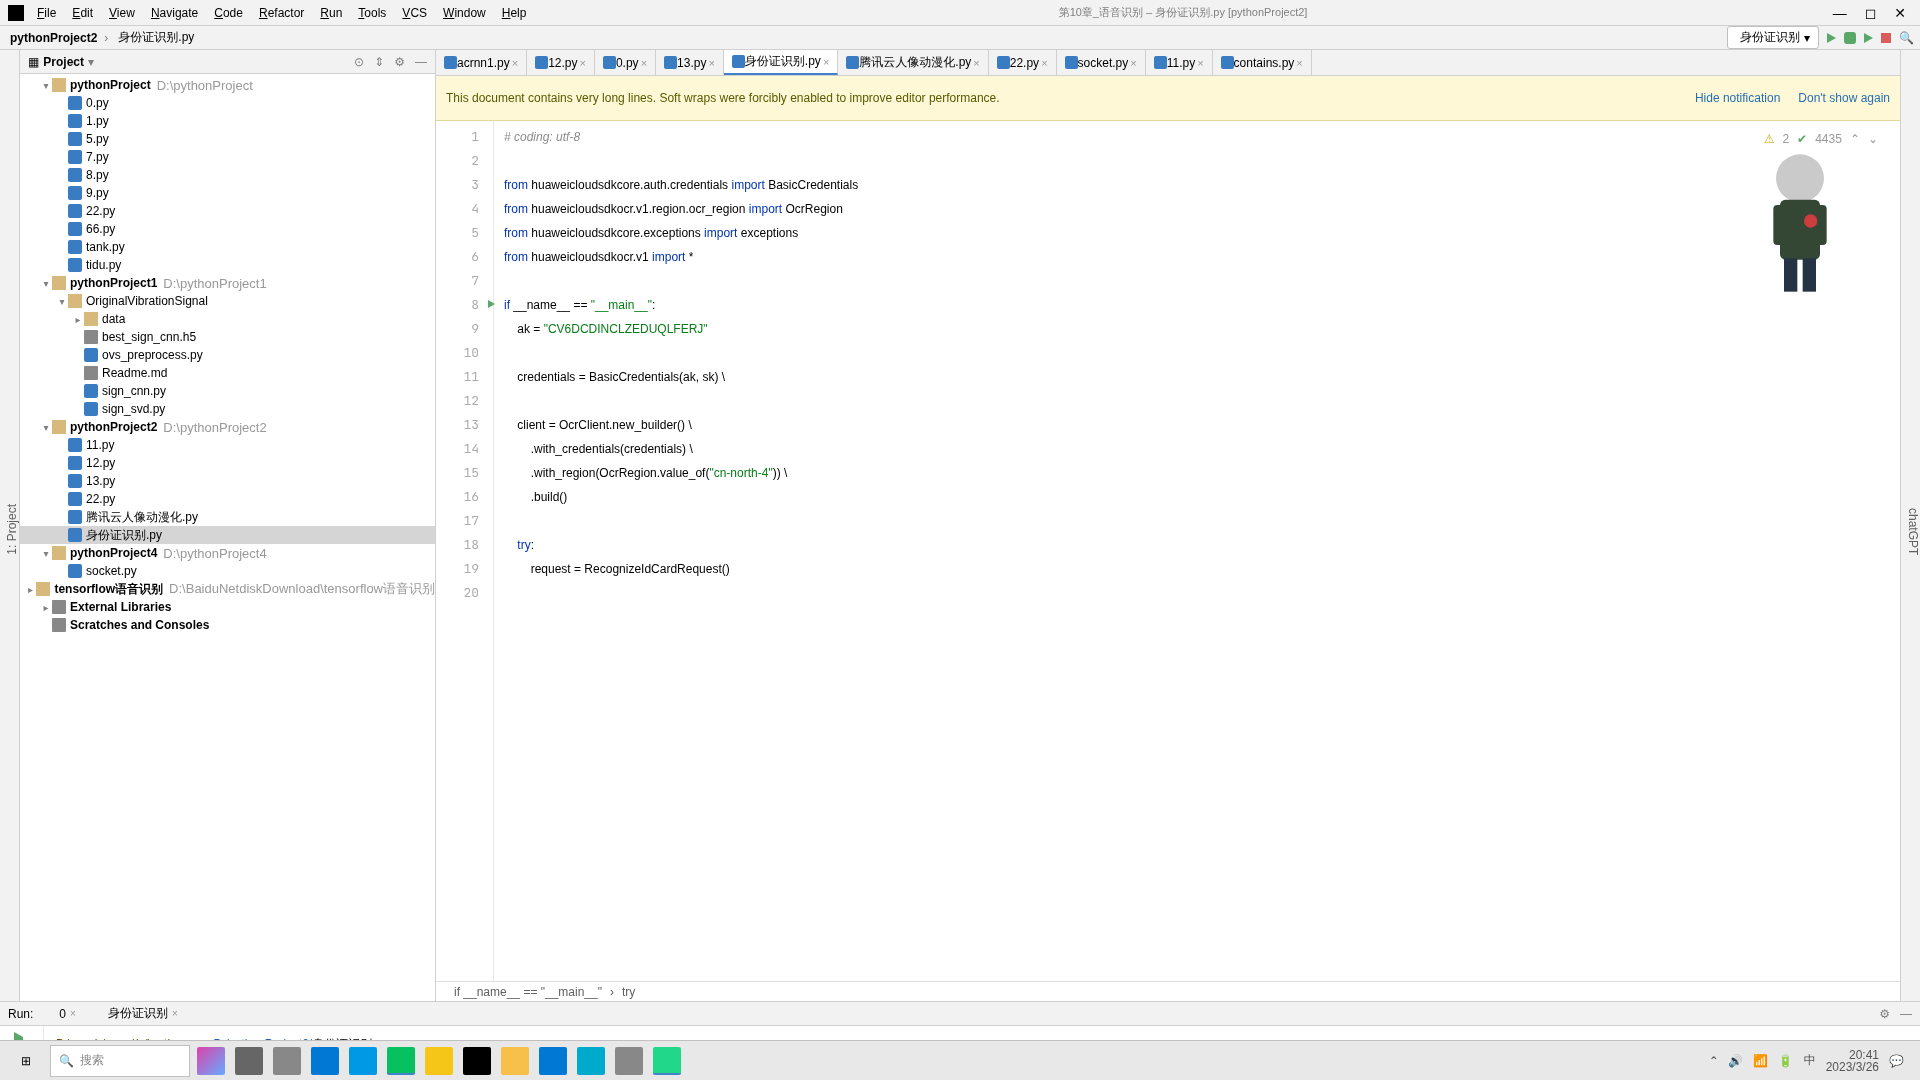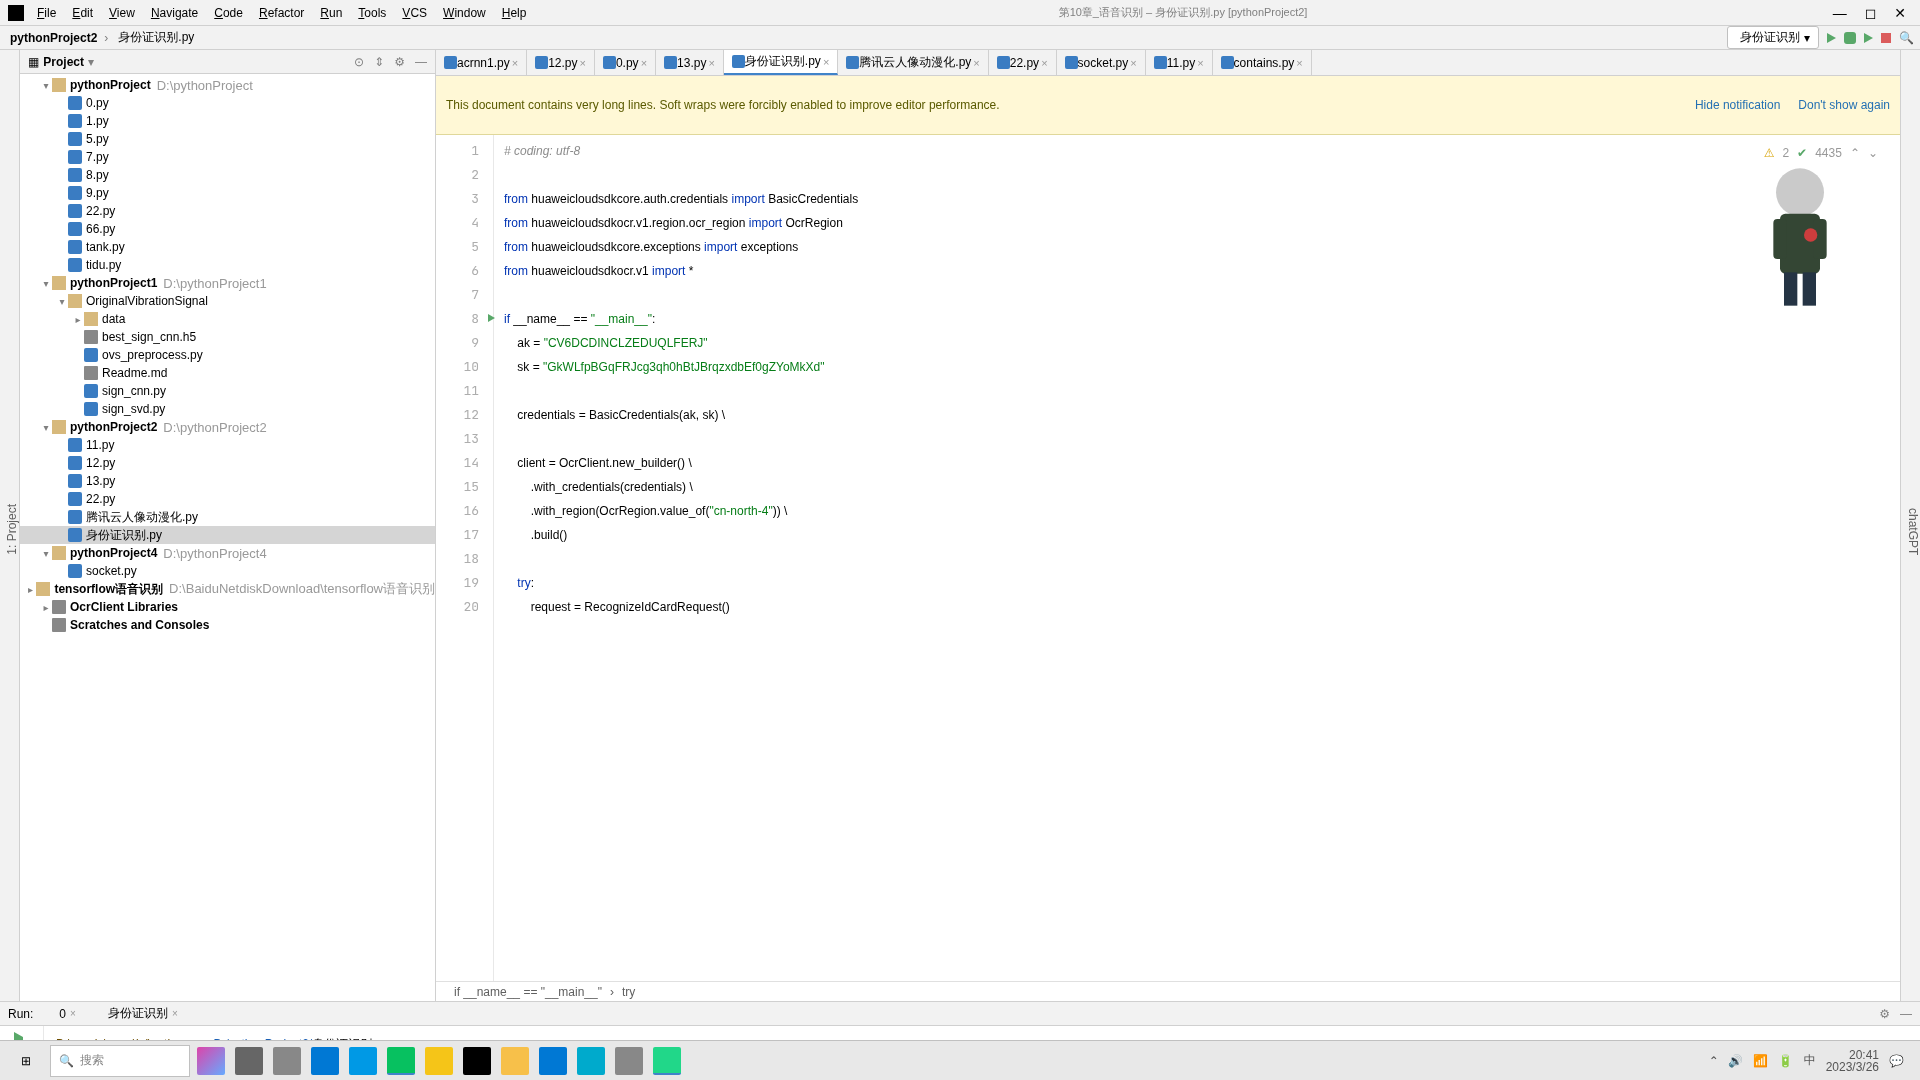--- a/index.html
+++ b/index.html
@@ -32,21 +32,21 @@
 .tree-item .location{color:#999;margin-left:6px;font-size:13px}
 .folder{background:#d7b97c}
 .pyfile{background:#3a7cc2;border-radius:2px}
 .genfile{background:#888;border-radius:1px}
 .editor-area{flex:1;display:flex;flex-direction:column;background:#fff}
 .tabs-row{height:26px;display:flex;align-items:flex-end;background:#f2f2f2;border-bottom:1px solid #d0d0d0;overflow:hidden}
 .tab{display:flex;align-items:center;padding:4px 8px;border-right:1px solid #d0d0d0;cursor:pointer;height:25px;background:#f2f2f2}
 .tab.active{background:#fff;border-bottom:2px solid #4083c9}
 .tab .ficon{width:13px;height:13px}
 .tab .close{color:#999;font-size:11px;margin-left:2px}
-.warning-bar{background:#fff8d6;padding:22px 10px;font-size:12px;color:#5a5a00;display:flex;border-bottom:1px solid #e0d89a}
+.warning-bar{background:#fff8d6;padding:15px 10px;font-size:12px;color:#5a5a00;display:flex;border-bottom:1px solid #e0d89a}
 .warning-bar .links{margin-left:auto;display:flex;gap:18px}
 .warning-bar .links span{color:#2470b3;cursor:pointer}
 .code-area{flex:1;display:flex;position:relative;overflow:hidden}
 .gutter{width:58px;background:#fff;border-right:1px solid #e8e8e8;padding-top:4px}
 .gutter .ln{height:24px;text-align:right;padding-right:14px;color:#adadad;font-family:"JetBrains Mono",Consolas,monospace;font-size:13px;line-height:24px;position:relative}
 .gutter .ln.has-play::after{content:"";position:absolute;right:-2px;top:7px;width:0;height:0;border-left:7px solid #59a869;border-top:4px solid transparent;border-bottom:4px solid transparent}
 .code{flex:1;padding:4px 0 0 10px;font-family:"JetBrains Mono",Consolas,monospace;font-size:15px;line-height:24px;position:relative}
 .code-line{height:24px;white-space:pre}
 .kw{color:#0033b3}
 .str{color:#067d17}
@@ -315,21 +315,21 @@
           <span class="indent" style="width:16px"></span>
           <span class="exp">▸</span>
           <span class="ficon folder"></span>
           <span><b>tensorflow语音识别</b></span>
           <span class="location">D:\BaiduNetdiskDownload\tensorflow语音识别</span>
         </div>
         <div class="tree-item">
           <span class="indent" style="width:16px"></span>
           <span class="exp">▸</span>
           <span class="ficon genfile"></span>
-          <span><b>OcrClient Libraries</b></span>
+          <span><b>External Libraries</b></span>
         </div>
         <div class="tree-item">
           <span class="indent" style="width:16px"></span>
           <span class="exp"></span>
           <span class="ficon genfile"></span>
           <span><b>Scratches and Consoles</b></span>
         </div>
       </div>
   </div>
 
@@ -436,21 +436,20 @@
         </svg>
       <div class="code-line"><span class="cm"># coding: utf-8</span></div>
           <div class="code-line"></div>
           <div class="code-line"><span class="kw">from</span> huaweicloudsdkcore.auth.credentials <span class="kw">import</span> BasicCredentials</div>
           <div class="code-line"><span class="kw">from</span> huaweicloudsdkocr.v1.region.ocr_region <span class="kw">import</span> OcrRegion</div>
           <div class="code-line"><span class="kw">from</span> huaweicloudsdkcore.exceptions <span class="kw">import</span> exceptions</div>
           <div class="code-line"><span class="kw">from</span> huaweicloudsdkocr.v1 <span class="kw">import</span> *</div>
           <div class="code-line"></div>
           <div class="code-line"><span class="kw">if</span> __name__ == <span class="str">"__main__"</span>:</div>
           <div class="code-line">    ak = <span class="str">"CV6DCDINCLZEDUQLFERJ"</span></div>
-          <div class="code-line">    sk = <span class="str">"GkWLfpBGqFRJcg3qh0hBtJBrqzxdbEf0gZYoMkXd"</span></div>
           <div class="code-line"></div>
           <div class="code-line">    credentials = BasicCredentials(ak, sk) \</div>
           <div class="code-line"></div>
           <div class="code-line">    client = OcrClient.new_builder() \</div>
           <div class="code-line">        .with_credentials(credentials) \</div>
           <div class="code-line">        .with_region(OcrRegion.value_of(<span class="str">"cn-north-4"</span>)) \</div>
           <div class="code-line">        .build()</div>
           <div class="code-line"></div>
           <div class="code-line">    <span class="kw">try</span>:</div>
           <div class="code-line">        request = RecognizeIdCardRequest()</div>

